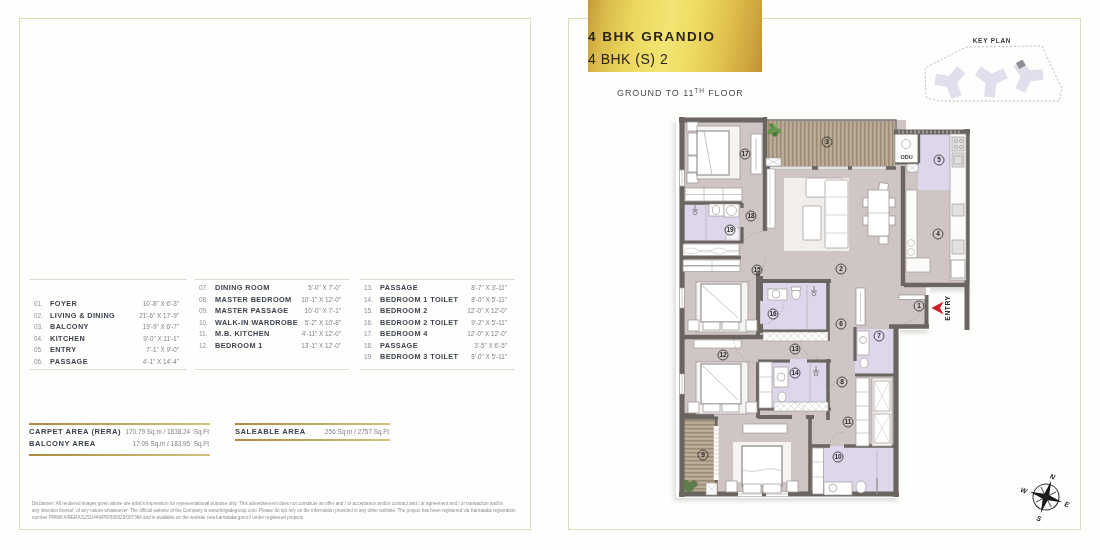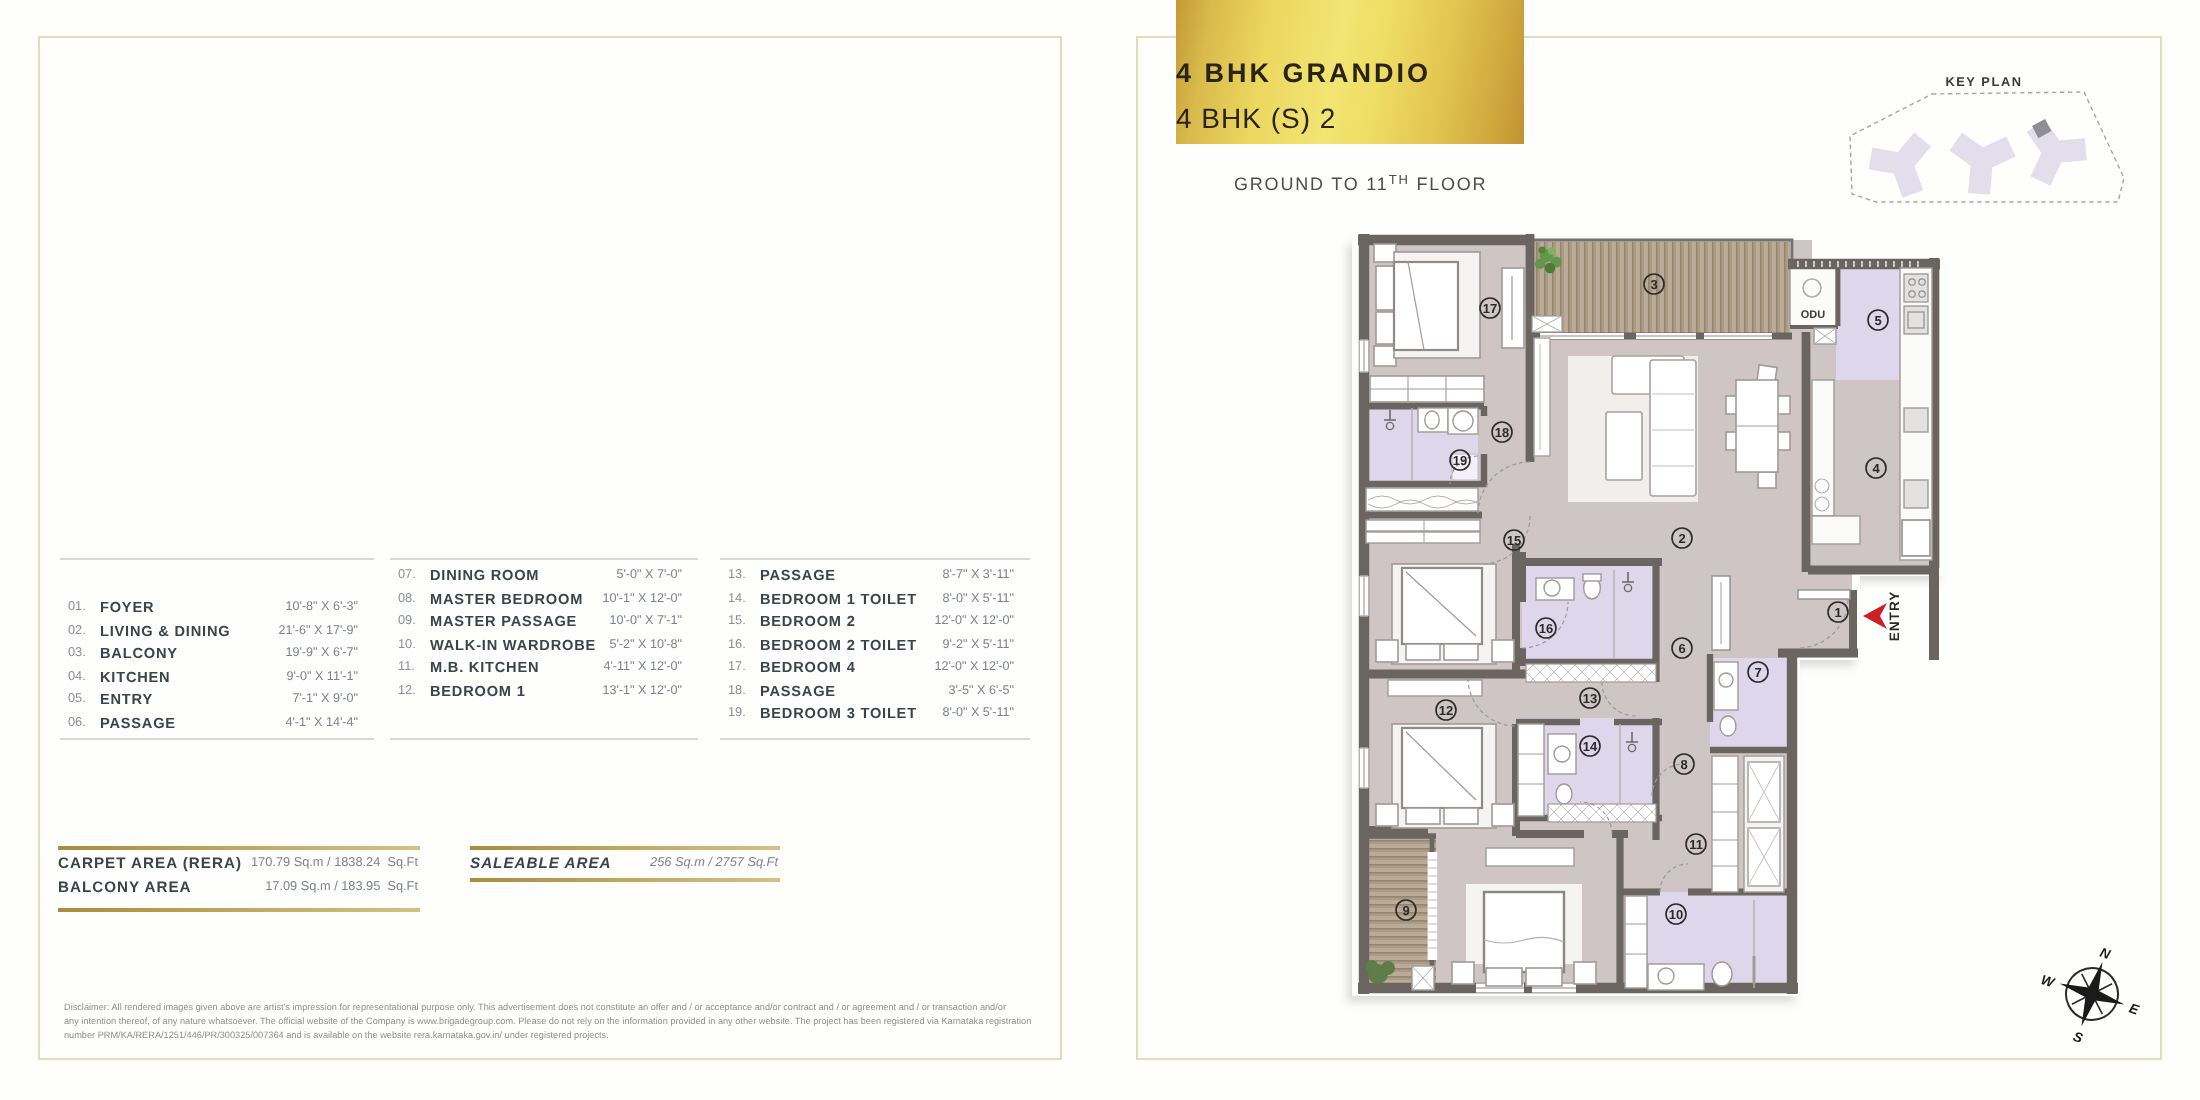--- a/index.html
+++ b/index.html
@@ -165,21 +165,21 @@
           <td style="font-size:7.6px;font-weight:bold;letter-spacing:.5px;color:#3d434d;padding:1.5px 0;">BALCONY AREA</td>
         <td style="font-size:6.4px;color:#7d828a;text-align:right;">17.09 Sq.m / 183.95&nbsp; Sq.Ft</td>
         </tr>
   </tbody>
     </table>
   <div style="height:2px;background:linear-gradient(90deg,#ab8c3d,#d6c183);margin-top:4.5px;"></div>
 </div>
 
 <div class="abs" style="left:235px;top:423px;width:155px;">
   <div style="height:2px;background:linear-gradient(90deg,#ab8c3d,#d6c183);"></div>
-  <table style="width:100%;border-collapse:collapse;margin-top:1px;font-style:italic;">
+  <table style="width:100%;border-collapse:collapse;margin-top:1px;">
     <tbody>
         <tr>
           <td style="font-size:7.6px;font-weight:bold;letter-spacing:.5px;color:#3d434d;padding:1.2px 0;">SALEABLE AREA</td>
         <td style="font-size:6.4px;color:#7d828a;text-align:right;">256 Sq.m / 2757 Sq.Ft</td>
         </tr>
   </tbody>
     </table>
   <div style="height:2px;background:linear-gradient(90deg,#ab8c3d,#d6c183);margin-top:2px;"></div>
 </div>
 

